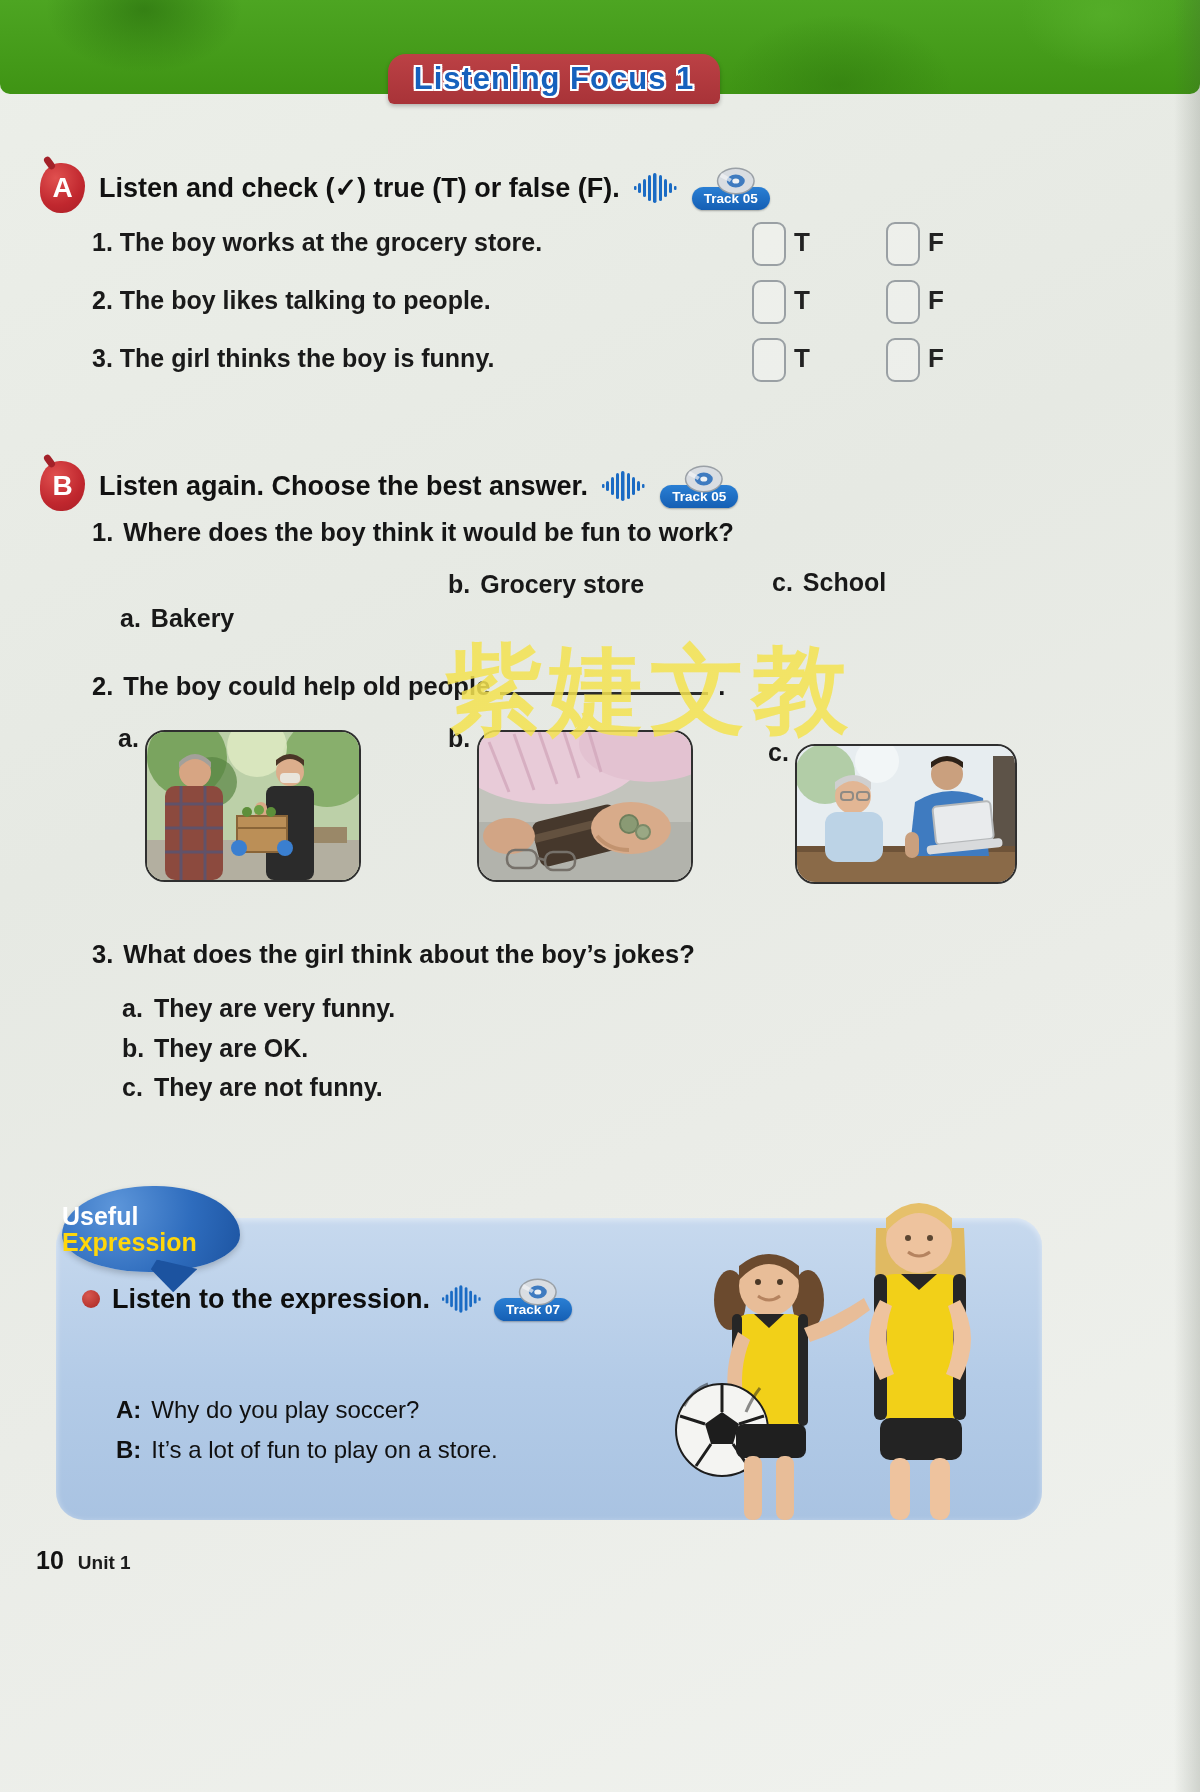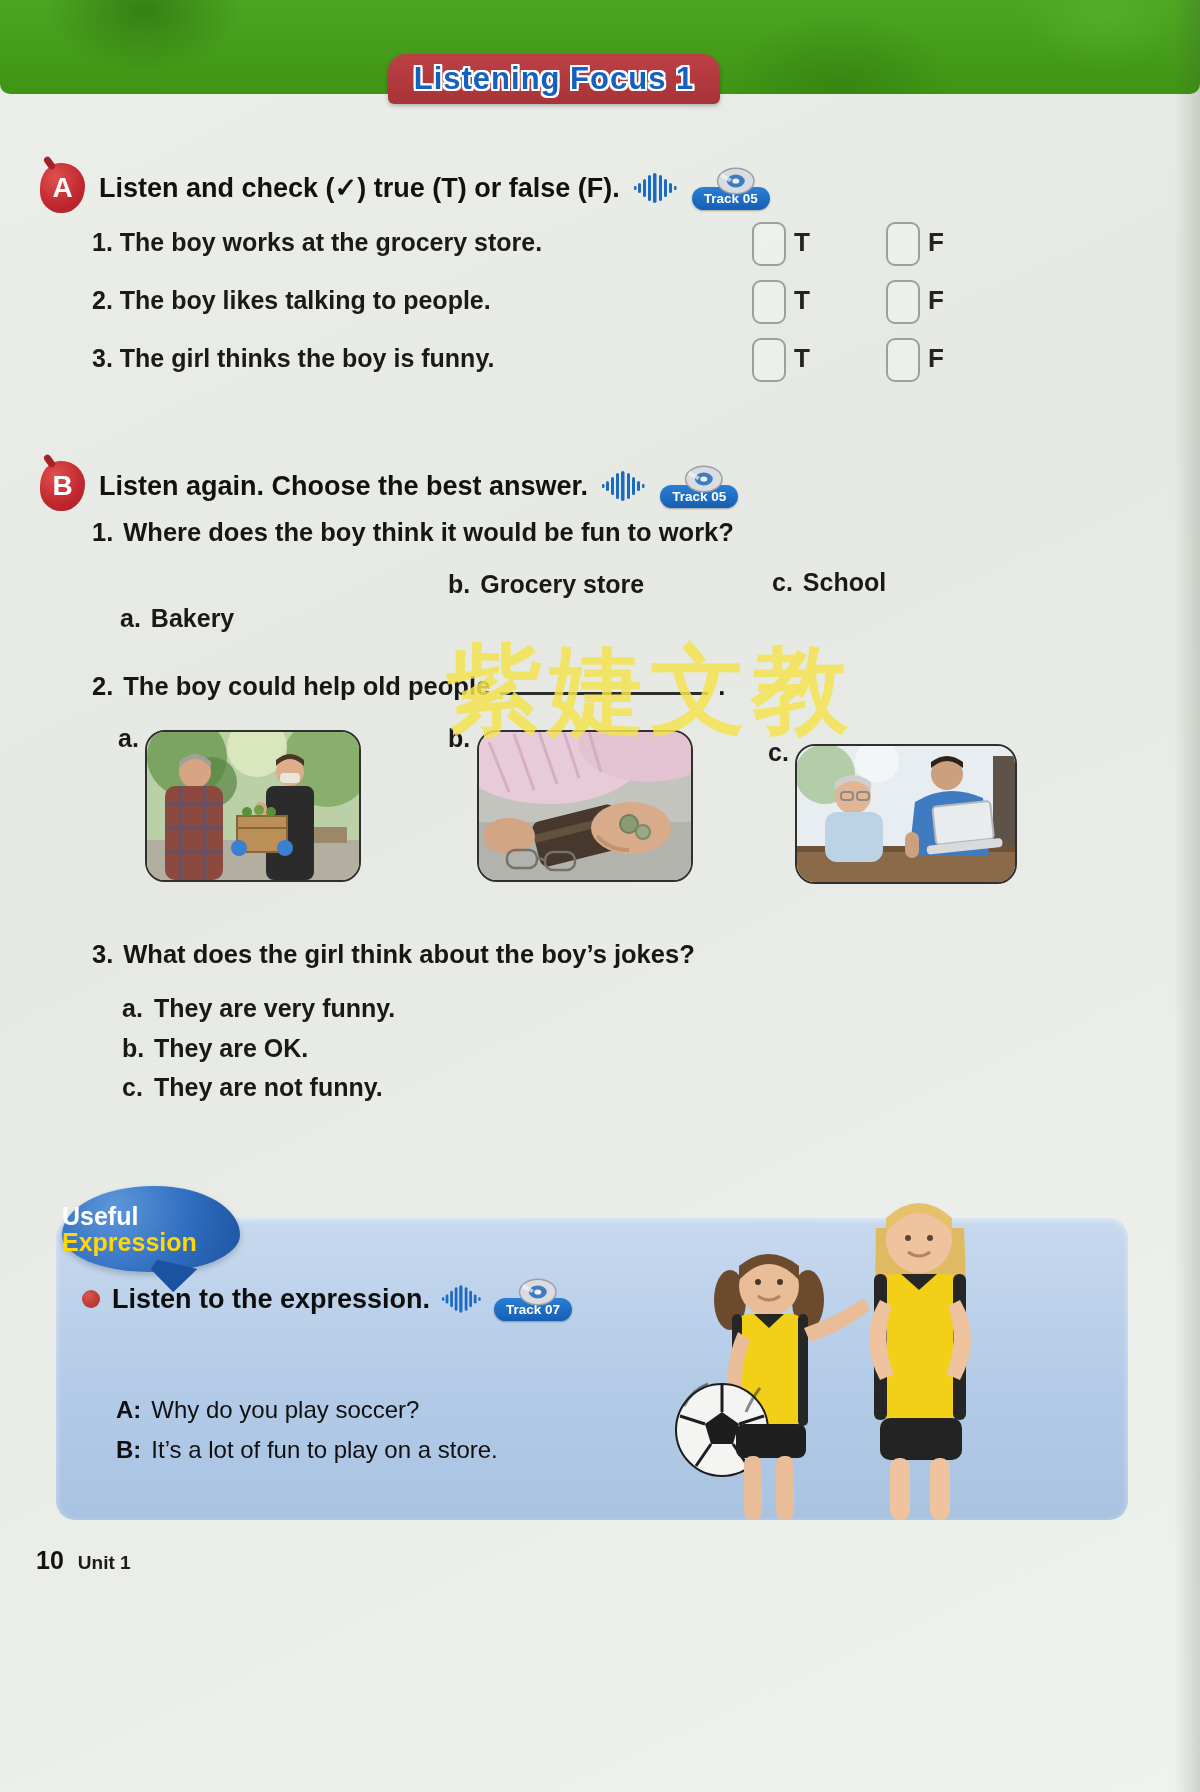--- a/index.html
+++ b/index.html
@@ -67,21 +67,21 @@
   
   .ue-bubble{position:absolute;left:62px;top:1186px;width:178px;height:86px;z-index:8;
     background:radial-gradient(circle at 30% 25%,#5d96da 0%,#2e6cbd 55%,#1c53a0 100%);
     border-radius:52% 48% 50% 50%/58% 58% 44% 44%;
     display:flex;flex-direction:column;align-items:flex-start;justify-content:center;line-height:1.05;
     box-shadow:0 3px 6px rgba(0,0,0,.2);}
   .ue-bubble::after{content:"";position:absolute;left:88px;bottom:-20px;width:46px;height:30px;
     background:#1c53a0;clip-path:polygon(10% 0,100% 12%,55% 100%,0 35%);transform:rotate(8deg);}
   .ue-line1{color:#fff;font-size:25px;font-weight:bold;}
   .ue-line2{color:#ffd60a;font-size:25px;font-weight:bold;}
-  .ue-panel{position:absolute;left:56px;top:1218px;width:1072px;height:302px;border-radius:19px;
+  .ue-panel{position:absolute;left:56px;top:1218px;width:986px;height:302px;border-radius:28px;
     background:linear-gradient(180deg,#c7d9ee 0%,#b3cbe7 55%,#a9c3e2 100%);
     box-shadow:inset 0 2px 6px rgba(255,255,255,.5);}
   .ue-listen{position:absolute;left:26px;top:62px;display:flex;align-items:center;gap:12px;}
   .red-dot{width:18px;height:18px;border-radius:50%;
     background:radial-gradient(circle at 35% 30%,#d8574f,#a92722);}
   .ue-title{font-size:27px;font-weight:bold;color:#0e0e0e;}
   .expr-pill{position:absolute;left:58px;top:116px;width:254px;height:48px;border-radius:26px;
     background:linear-gradient(180deg,#93b1dc,#85a5d4);display:flex;align-items:center;}
   .expr-pill span{font-size:24.5px;font-weight:bold;color:#142440;padding-left:30px;}
   .dlg{position:absolute;left:60px;font-size:24px;color:#101010;}

